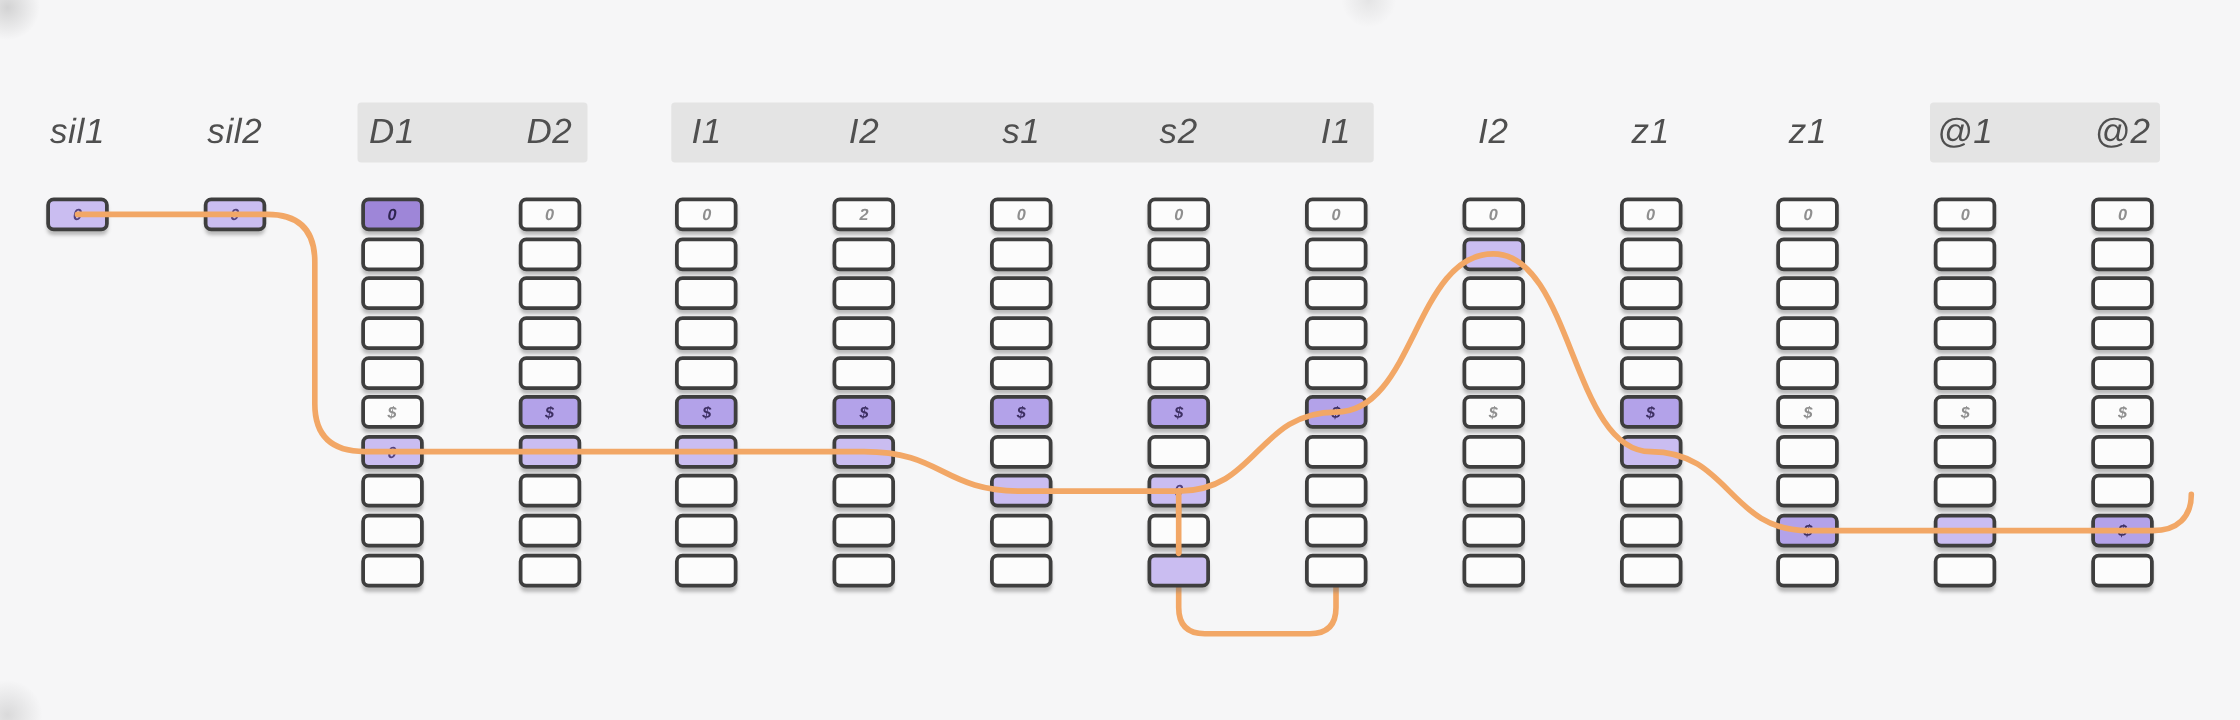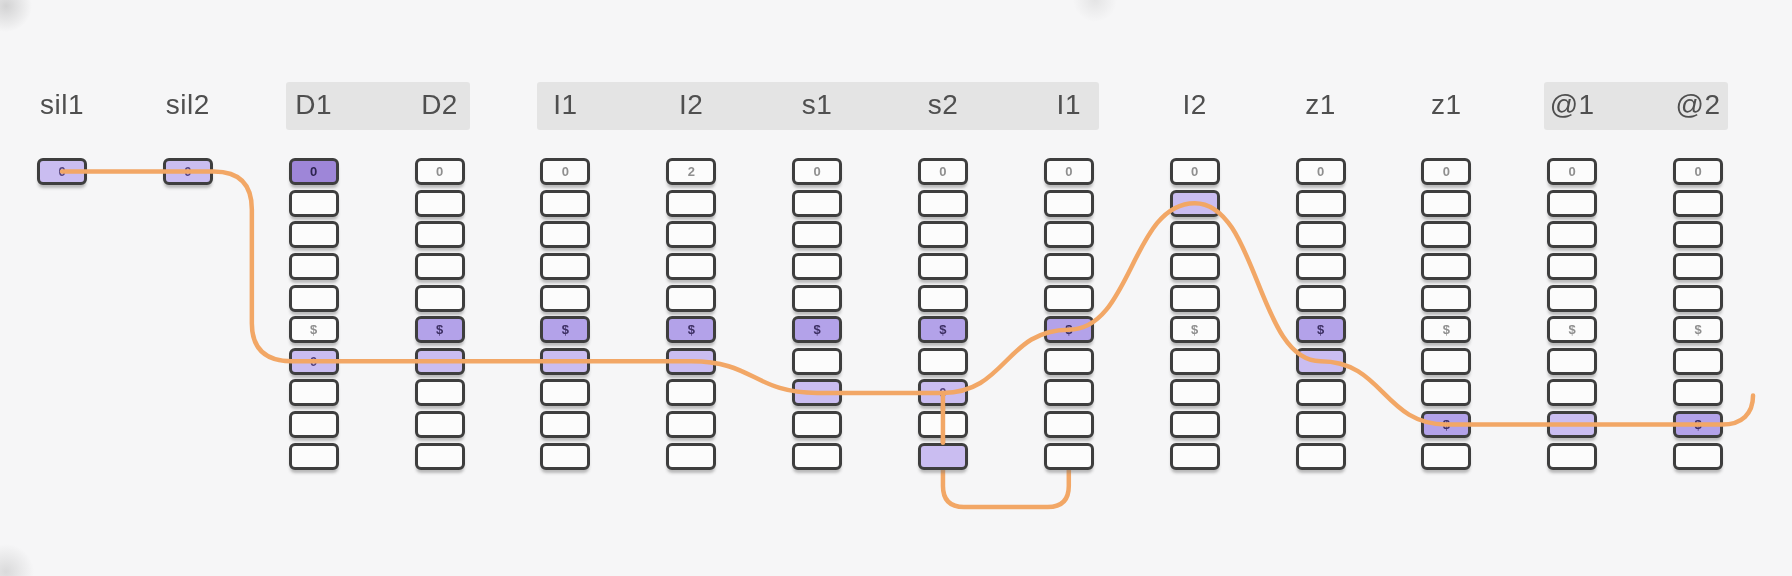--- a/index.html
+++ b/index.html
@@ -4,20 +4,21 @@
 <style>
   html,body{margin:0;padding:0;background:#eee;}
   .stage{
     position:relative;width:1792px;height:576px;overflow:hidden;
     font-family:"Liberation Sans",sans-serif;
     background:
       radial-gradient(circle at 6px 6px, rgba(70,70,70,.20), transparent 26px),
       radial-gradient(circle at 6px 572px, rgba(70,70,70,.16), transparent 28px),
       radial-gradient(circle at 1095px 0px, rgba(70,70,70,.10), transparent 22px),
       #f6f6f7;
+    font-style: italic;
   }
   svg.layer{position:absolute;left:0;top:0;pointer-events:none;}
   #underlay{z-index:1;}
   .hdr{position:absolute;z-index:2;border-radius:3px;}
   .lbl{
     position:absolute;z-index:3;width:126px;text-align:center;
     font-size:28px;font-weight:500;letter-spacing:.5px;line-height:34px;
   }
   .cell{
     position:absolute;z-index:4;box-sizing:border-box;

